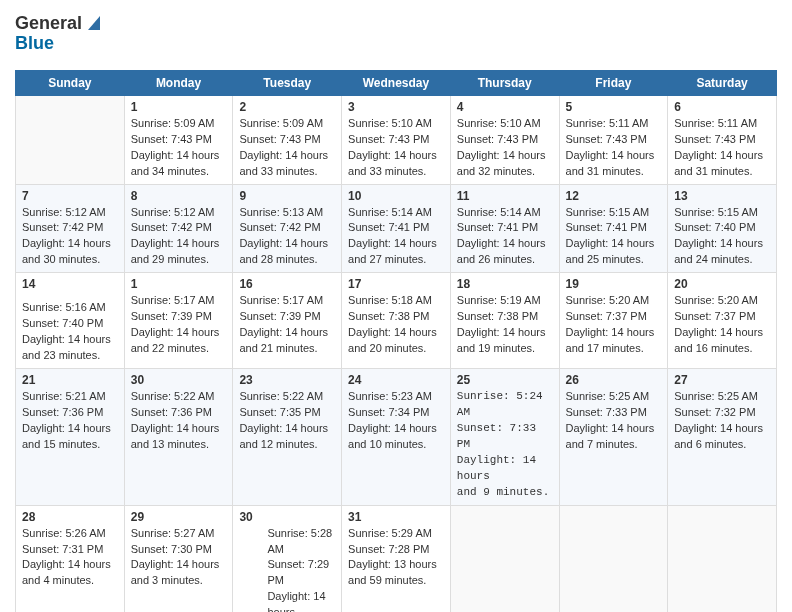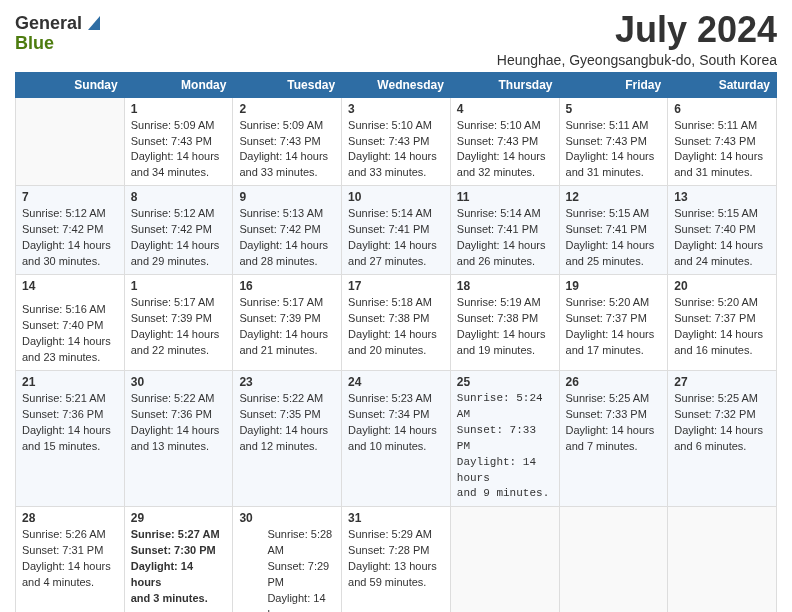--- a/index.html
+++ b/index.html
@@ -7,38 +7,38 @@
       font-family: Arial, sans-serif;
       background: #fff;
       width: 792px;
       min-height: 612px;
       padding: 10px 15px 15px 15px;
     }
     .header {
       display: flex;
       align-items: flex-start;
       justify-content: space-between;
-      margin-bottom: 4px;
+      margin-bottom: 16px;
     }
     .logo {
       display: flex;
       flex-direction: column;
       align-items: flex-start;
       padding-top: 4px;
     }
     .logo-general {
       font-size: 18px;
       font-weight: bold;
       color: #333;
       line-height: 1.1;
     }
     .logo-blue {
       font-size: 18px;
       font-weight: bold;
-      color: #4d7c0f;
+      color: #0369a1;
       line-height: 1.1;
     }
     .title-block {
       text-align: right;
     }
     .month-title {
       font-size: 36px;
       font-weight: bold;
       color: #333;
       line-height: 1.1;
@@ -54,21 +54,21 @@
       table-layout: fixed;
     }
     thead tr {
       background-color: #2e6da4;
       color: #fff;
     }
     thead th {
       padding: 5px 6px;
       font-size: 12px;
       font-weight: bold;
-      text-align: right;
+      text-align: center;
       border: 1px solid #2e6da4;
     }
     tbody tr {
       border-bottom: 1px solid #ccc;
     }
     tbody td {
       vertical-align: top;
       padding: 4px 6px;
       border: 1px solid #ddd;
       font-size: 10px;
@@ -105,24 +105,20 @@
     <div style="display:flex;align-items:center;">
       <span class="logo-general">General</span>
       <span style="display:inline-block;margin-left:2px;margin-top:2px;">
         <svg width="16" height="14" viewBox="0 0 16 14">
           <polygon points="4,14 16,14 16,0" fill="#2e6da4"></polygon>
         </svg>
       </span>
     </div>
     <span class="logo-blue">Blue</span>
   </div>
-  <div class="title-block">
-    <div class="month-title">July 2024</div>
-    <div class="location-title">Heunghae, Gyeongsangbuk-do, South Korea</div>
-  </div>
 </div>
 
 <table>
   <thead>
     <tr>
     <th>Sunday</th>
         <th>Monday</th>
         <th>Tuesday</th>
         <th>Wednesday</th>
         <th>Thursday</th>
@@ -332,21 +328,21 @@
       <tr>
         <td>
           <span class="day-num">28</span>
           <div class="day-info" style="white-space: pre-line;">Sunrise: 5:26 AM
 Sunset: 7:31 PM
 Daylight: 14 hours
 and 4 minutes.</div>
         </td>
         <td>
           <span class="day-num">29</span>
-          <div class="day-info" style="white-space: pre-line; font-weight: bold;">Sunrise: 5:27 AM
+          <div class="day-info" style="white-space: pre-line;">Sunrise: 5:27 AM
 Sunset: 7:30 PM
 Daylight: 14 hours
 and 3 minutes.</div>
         </td>
         <td>
           <span class="day-num">30</span>
           <div class="day-info" style="white-space: pre-line; margin-left: 28px;">Sunrise: 5:28 AM
 Sunset: 7:29 PM
 Daylight: 14 hours
 and 1 minute.</div>

